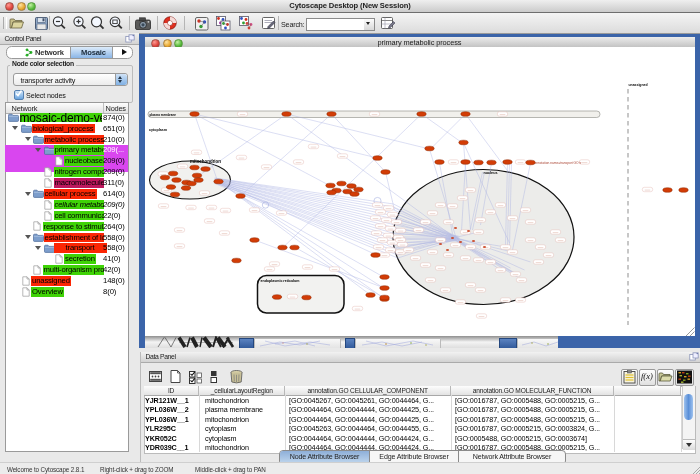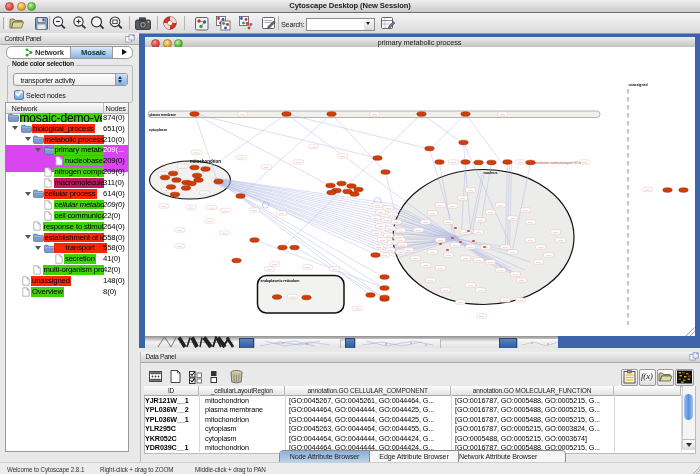--- a/index.html
+++ b/index.html
@@ -924,21 +924,21 @@
 <div class="abs" style="left:681px;top:395px;width:1px;height:57px;background:#d8d8d8"></div>
 <div class="abs" style="left:681.5px;top:386px;width:12px;height:63px;background:#f4f4f4;border-left:1px solid #ccc">
 <div class="abs" style="left:1px;top:8px;width:9.5px;height:26px;border-radius:5px;background:linear-gradient(90deg,#9ec2ee,#5a8fd8 50%,#9ec2ee)"></div>
 <div class="abs" style="left:0;top:52.5px;width:12px;height:10.5px;background:linear-gradient(#fdfdfd,#dadada);border-top:1px solid #bbb">
 <div class="abs" style="left:3px;top:3.5px;width:0;height:0;border-left:3px solid transparent;border-right:3px solid transparent;border-top:4px solid #333"></div>
 </div>
   </div>
 <div class="abs" style="left:279px;top:450px;width:285px;height:12.5px;border:1px solid #8a8a8a;border-radius:4px;background:#f6f6f6;overflow:hidden;font-size:7.1px;letter-spacing:-0.15px;color:#222">
 <div class="abs" style="left:0;top:0;width:89px;height:12.5px;background:linear-gradient(#8eafd8,#c2d8ee);border-right:1px solid #8a8a8a;text-align:center;line-height:12.5px">Node Attribute Browser</div>
 <div class="abs" style="left:90px;top:0;width:88px;height:12.5px;border-right:1px solid #8a8a8a;text-align:center;line-height:12.5px">Edge Attribute Browser</div>
-<div class="abs" style="left:179px;top:0;width:106px;height:12.5px;text-align:left;line-height:12.5px">Network Attribute Browser</div>
+<div class="abs" style="left:179px;top:0;width:106px;height:12.5px;text-align:center;line-height:12.5px">Network Attribute Browser</div>
 </div>
 <div class="abs" style="left:0;top:462px;width:700px;height:12px;background:#ececec;border-top:1px solid #cfcfcf;font-size:6.3px;letter-spacing:-0.12px;color:#333">
 <div class="abs" style="left:7px;top:2.5px">Welcome to Cytoscape 2.8.1</div>
 <div class="abs" style="left:100px;top:2.5px">Right-click + drag to ZOOM</div>
 <div class="abs" style="left:195px;top:2.5px">Middle-click + drag to PAN</div>
 <svg width="10" height="10" style="position:absolute;left:690px;top:2px">
       <path d="M2 10 L10 2 M5 10 L10 5 M8 10 L10 8" stroke="#aaa" stroke-width="1"></path>
     </svg>
 </div>
 </body></html>

